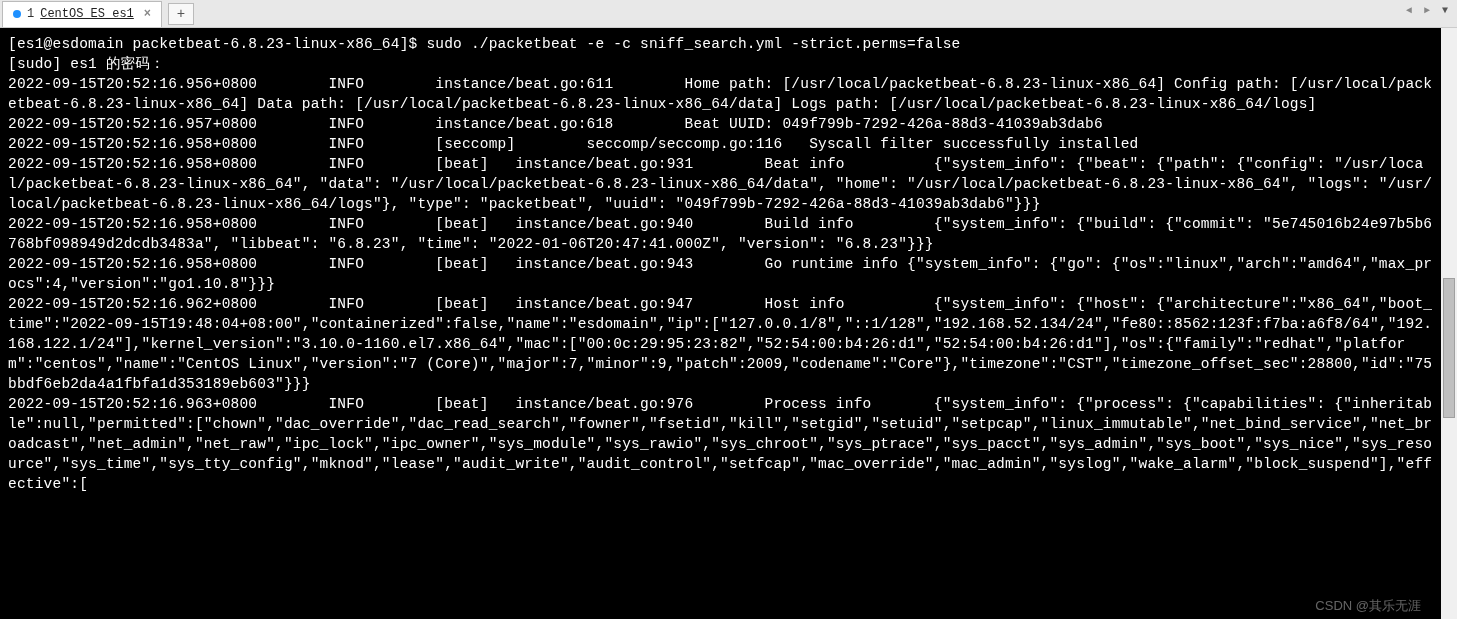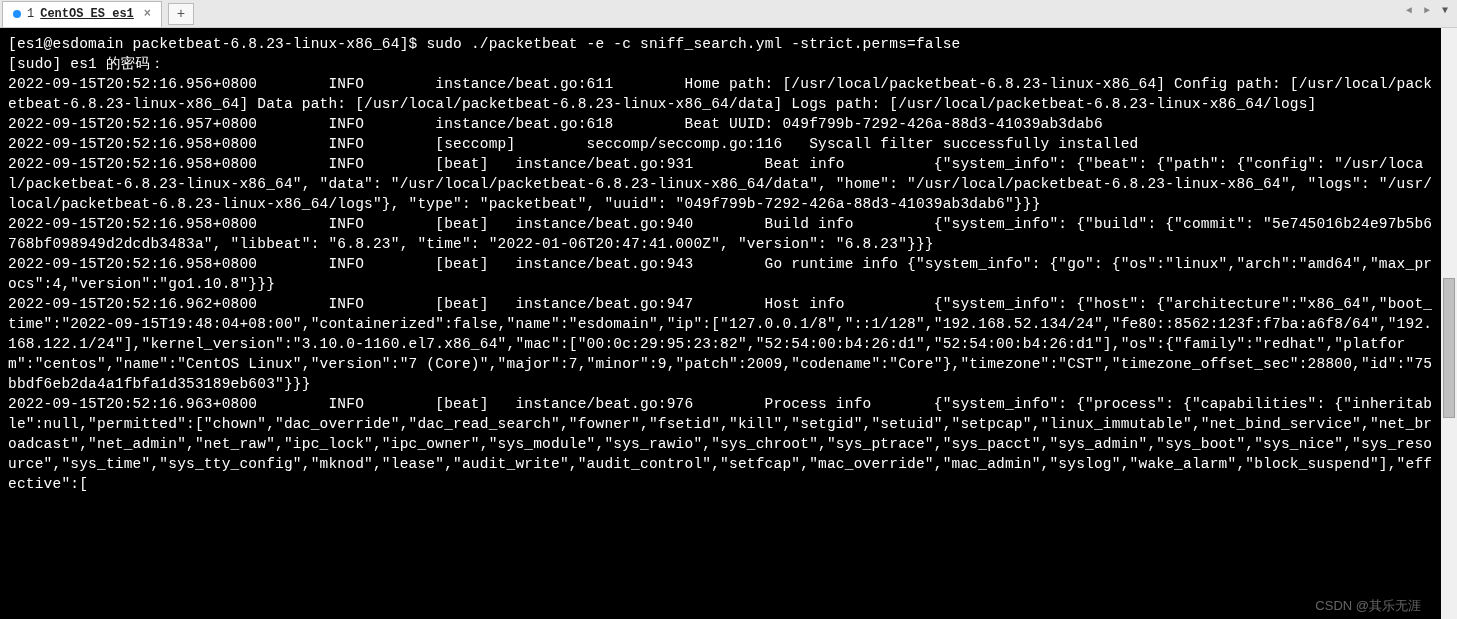--- a/index.html
+++ b/index.html
@@ -2,21 +2,21 @@
 <html><head>
 <meta charset="utf-8">
 <style>
   * { margin: 0; padding: 0; box-sizing: border-box; }
   html, body { width: 1457px; height: 619px; font-family: "Consolas", "Courier New", monospace; overflow: hidden; background: #f0f0f0; }
   .window { width: 100%; height: 100%; display: flex; flex-direction: column; }
   .tabbar { height: 28px; background: #e8e8e8; display: flex; align-items: center; border-bottom: 1px solid #ccc; position: relative; }
   .tab { height: 26px; background: #fff; border: 1px solid #bbb; border-bottom: none; padding: 0 10px; display: flex; align-items: center; gap: 6px; font-size: 12px; color: #333; margin-left: 2px; }
   .tab.active { background: #fff; }
   .tab .dot { width: 8px; height: 8px; border-radius: 50%; background: #1e90ff; display: inline-block; }
-  .tab .title { text-decoration: underline; color: #222; font-weight: bold; }
+  .tab .title { text-decoration: underline; color: #222; }
   .tab .close { color: #888; font-weight: bold; cursor: pointer; margin-left: 4px; }
   .newtab { width: 26px; height: 22px; margin-left: 6px; border: 1px solid #bbb; background: #f8f8f8; display: flex; align-items: center; justify-content: center; font-size: 14px; color: #555; cursor: pointer; }
   .tabbar-right { position: absolute; right: 4px; top: 2px; display: flex; align-items: center; gap: 2px; }
   .nav-arrow { width: 16px; height: 16px; color: #888; font-size: 10px; display: flex; align-items: center; justify-content: center; cursor: pointer; }
   .menu-down { width: 16px; height: 16px; color: #555; font-size: 10px; display: flex; align-items: center; justify-content: center; cursor: pointer; }
   .terminal-wrap { flex: 1; display: flex; background: #000; position: relative; justify-content: space-between; }
   .terminal { flex: 1; background: #000; color: #fff; font-size: 14.5px; line-height: 20px; padding: 6px 8px; white-space: pre-wrap; word-break: break-all; font-family: "Consolas","Courier New",monospace; letter-spacing: 0.2px; }
   .scrollbar { width: 16px; background: #f0f0f0; position: relative; }
   .thumb { position: absolute; left: 2px; right: 2px; top: 250px; height: 140px; background: #c0c0c0; border: 1px solid #a0a0a0; }
   .watermark { position: absolute; right: 36px; bottom: 4px; color: rgba(200,200,200,0.5); font-size: 13px; font-family: sans-serif; pointer-events: none; }

